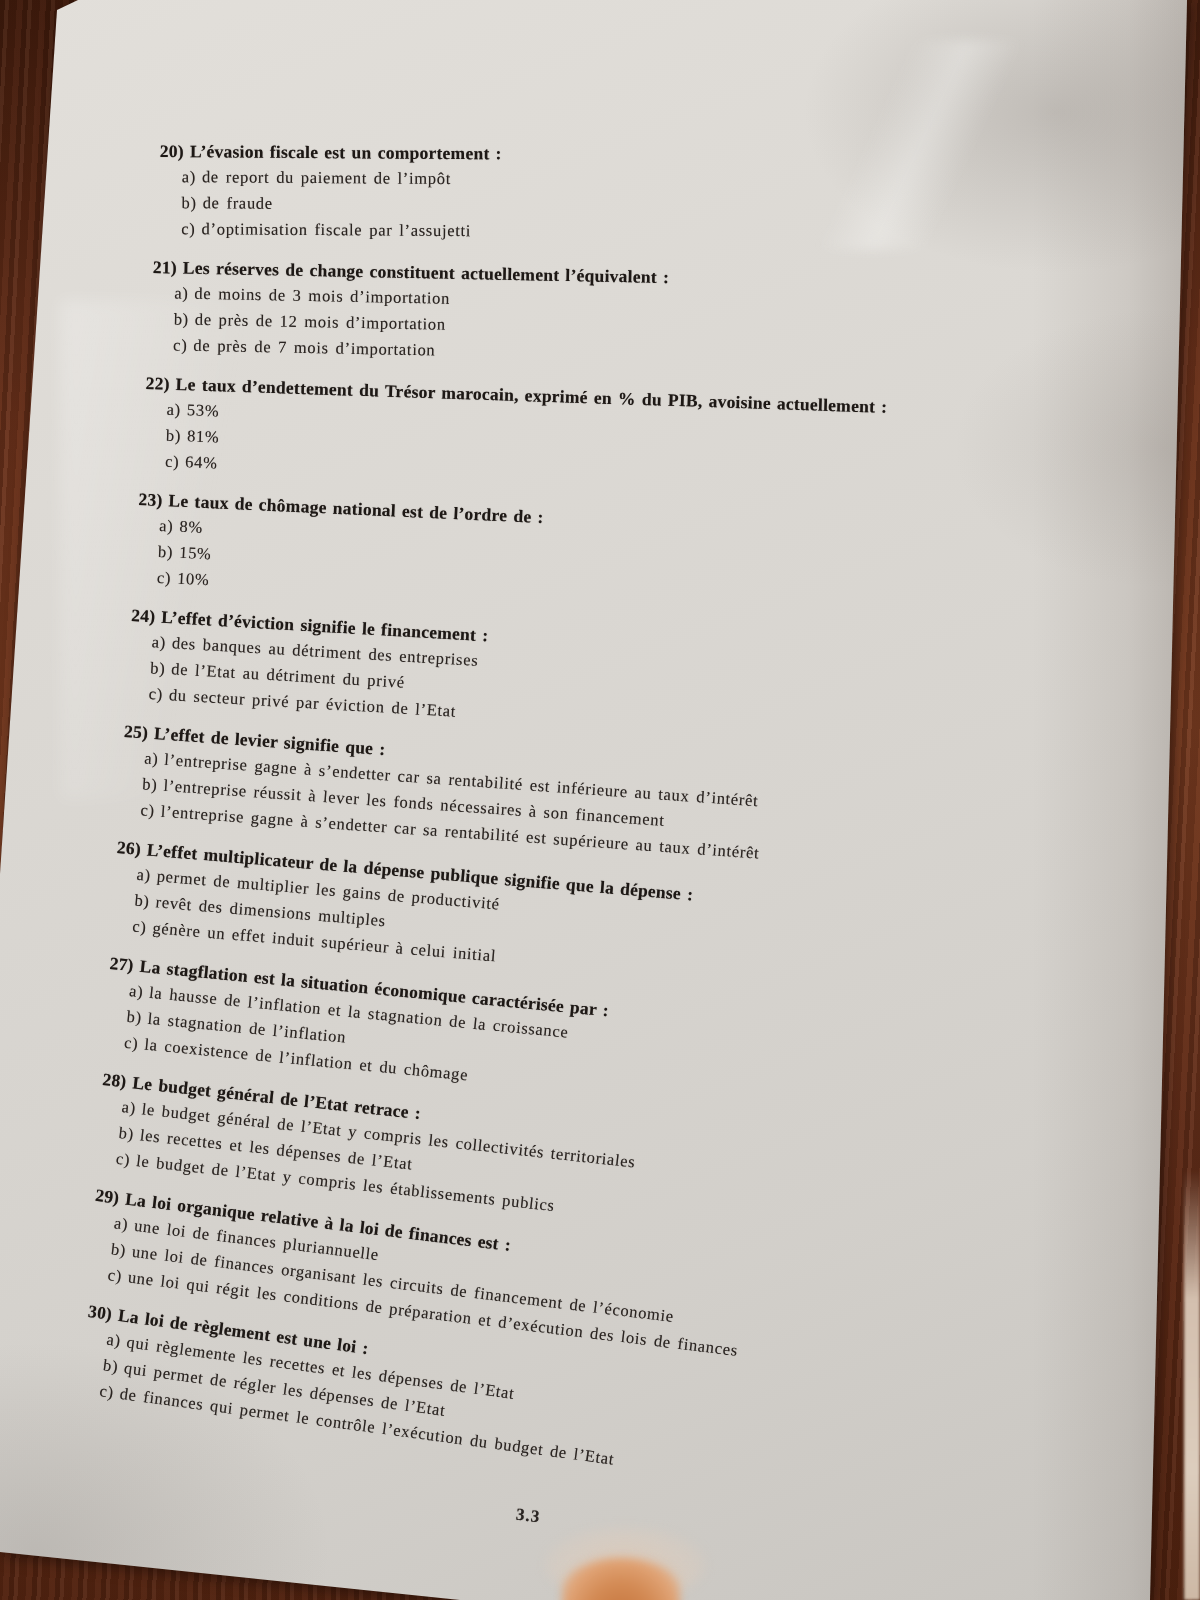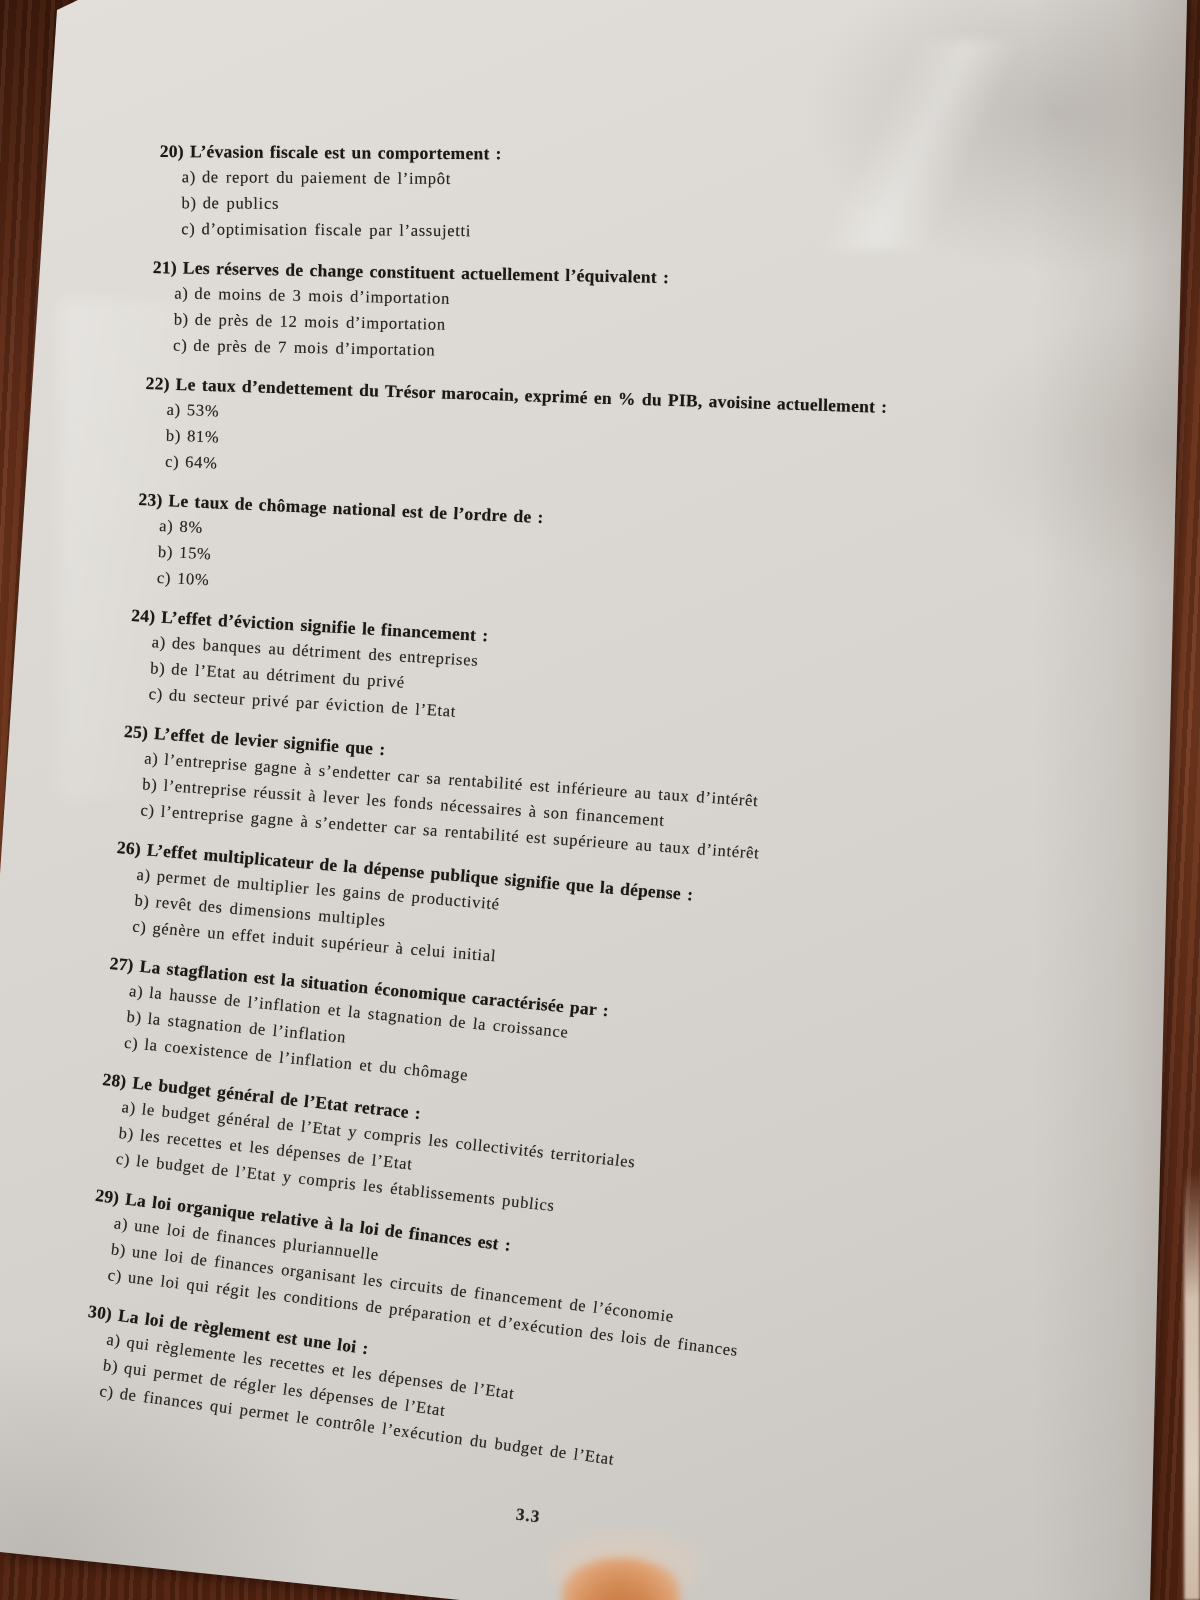--- a/index.html
+++ b/index.html
@@ -84,21 +84,21 @@
 
 <div class="paper-wrap">
   <div class="paper">
     <div class="crease1"></div>
     <div class="crease2"></div>
 
     <div class="questions" id="questions">
         <div class="question" style="margin-left: 160px; transform: rotate(0.4deg);">
           <div class="q-title">20) L’évasion fiscale est un comportement :</div>
           <div class="q-option"><span class="opt-label">a)</span><span class="opt-text">de report du paiement de l’impôt</span></div>
-          <div class="q-option"><span class="opt-label">b)</span><span class="opt-text">de publics</span></div>
+          <div class="q-option"><span class="opt-label">b)</span><span class="opt-text">de fraude</span></div>
           <div class="q-option"><span class="opt-label">c)</span><span class="opt-text">d’optimisation fiscale par l’assujetti</span></div>
         </div>
         <div class="question" style="margin-left: 153px; transform: rotate(1.12deg);">
           <div class="q-title">21) Les réserves de change constituent actuellement l’équivalent :</div>
           <div class="q-option"><span class="opt-label">a)</span><span class="opt-text">de moins de 3 mois d’importation</span></div>
           <div class="q-option"><span class="opt-label">b)</span><span class="opt-text">de près de 12 mois d’importation</span></div>
           <div class="q-option"><span class="opt-label">c)</span><span class="opt-text">de près de 7 mois d’importation</span></div>
         </div>
         <div class="question" style="margin-left: 146px; transform: rotate(1.84deg);">
           <div class="q-title">22) Le taux d’endettement du Trésor marocain, exprimé en % du PIB, avoisine actuellement :</div>

